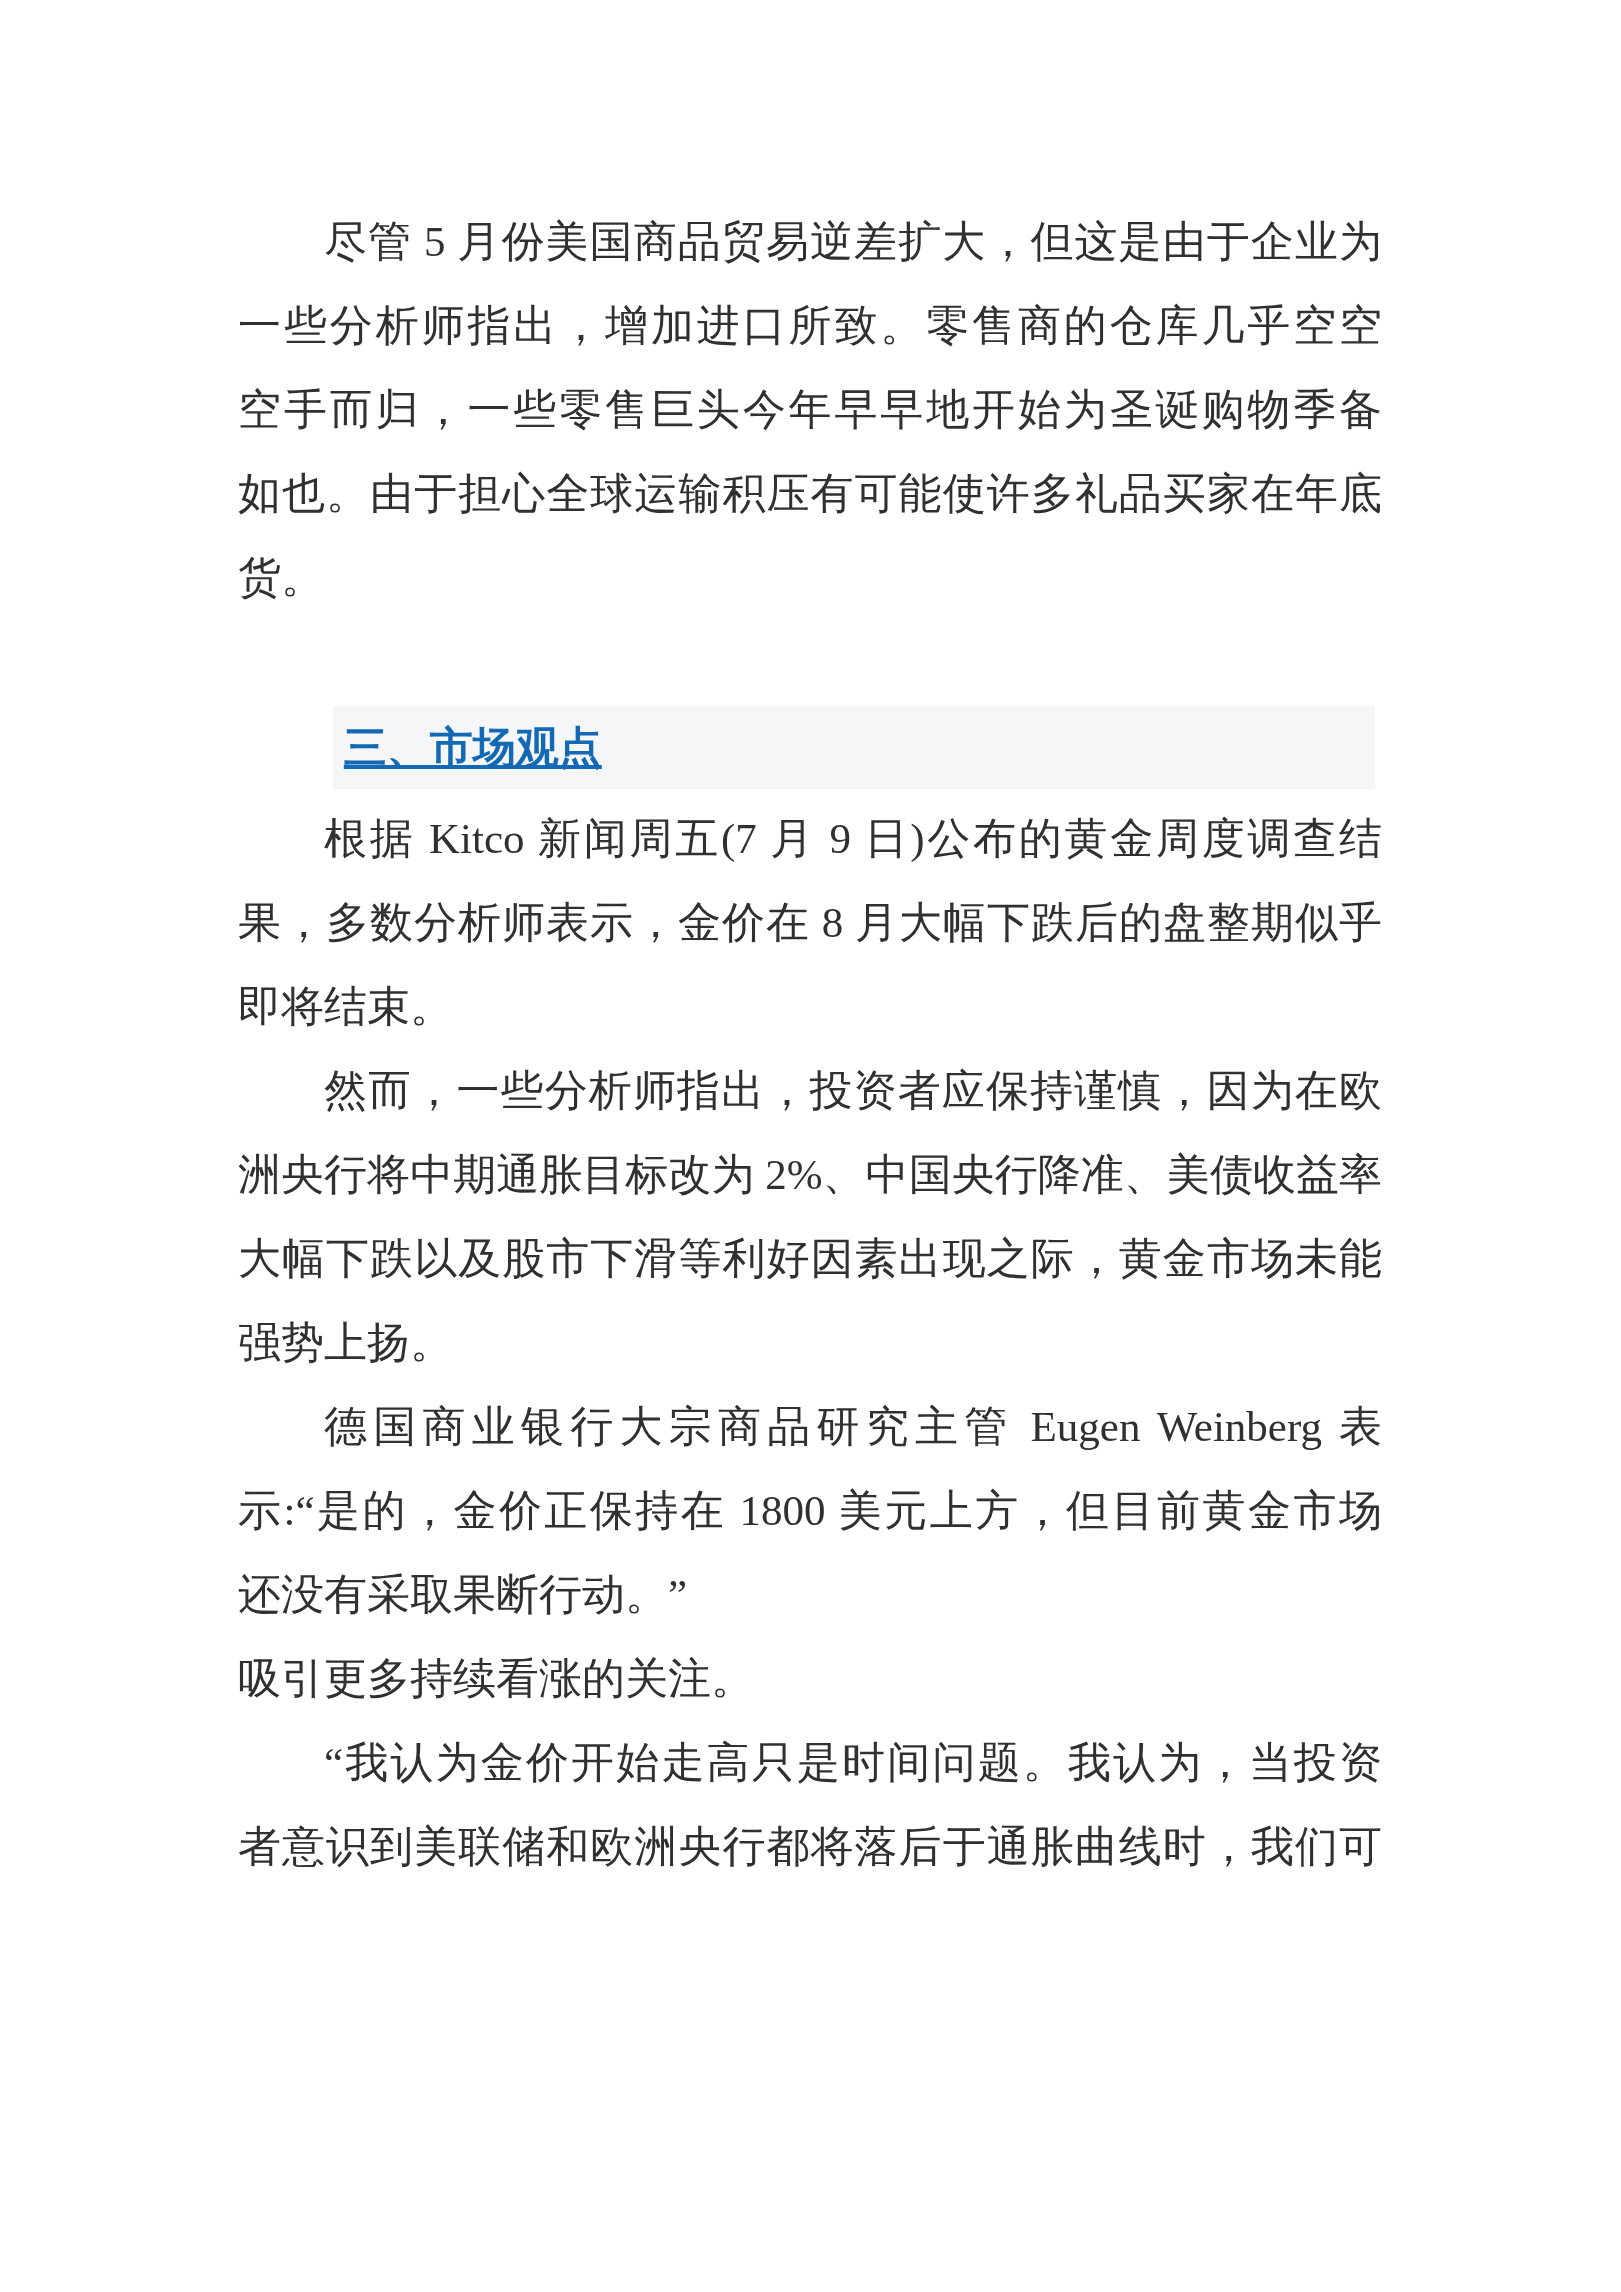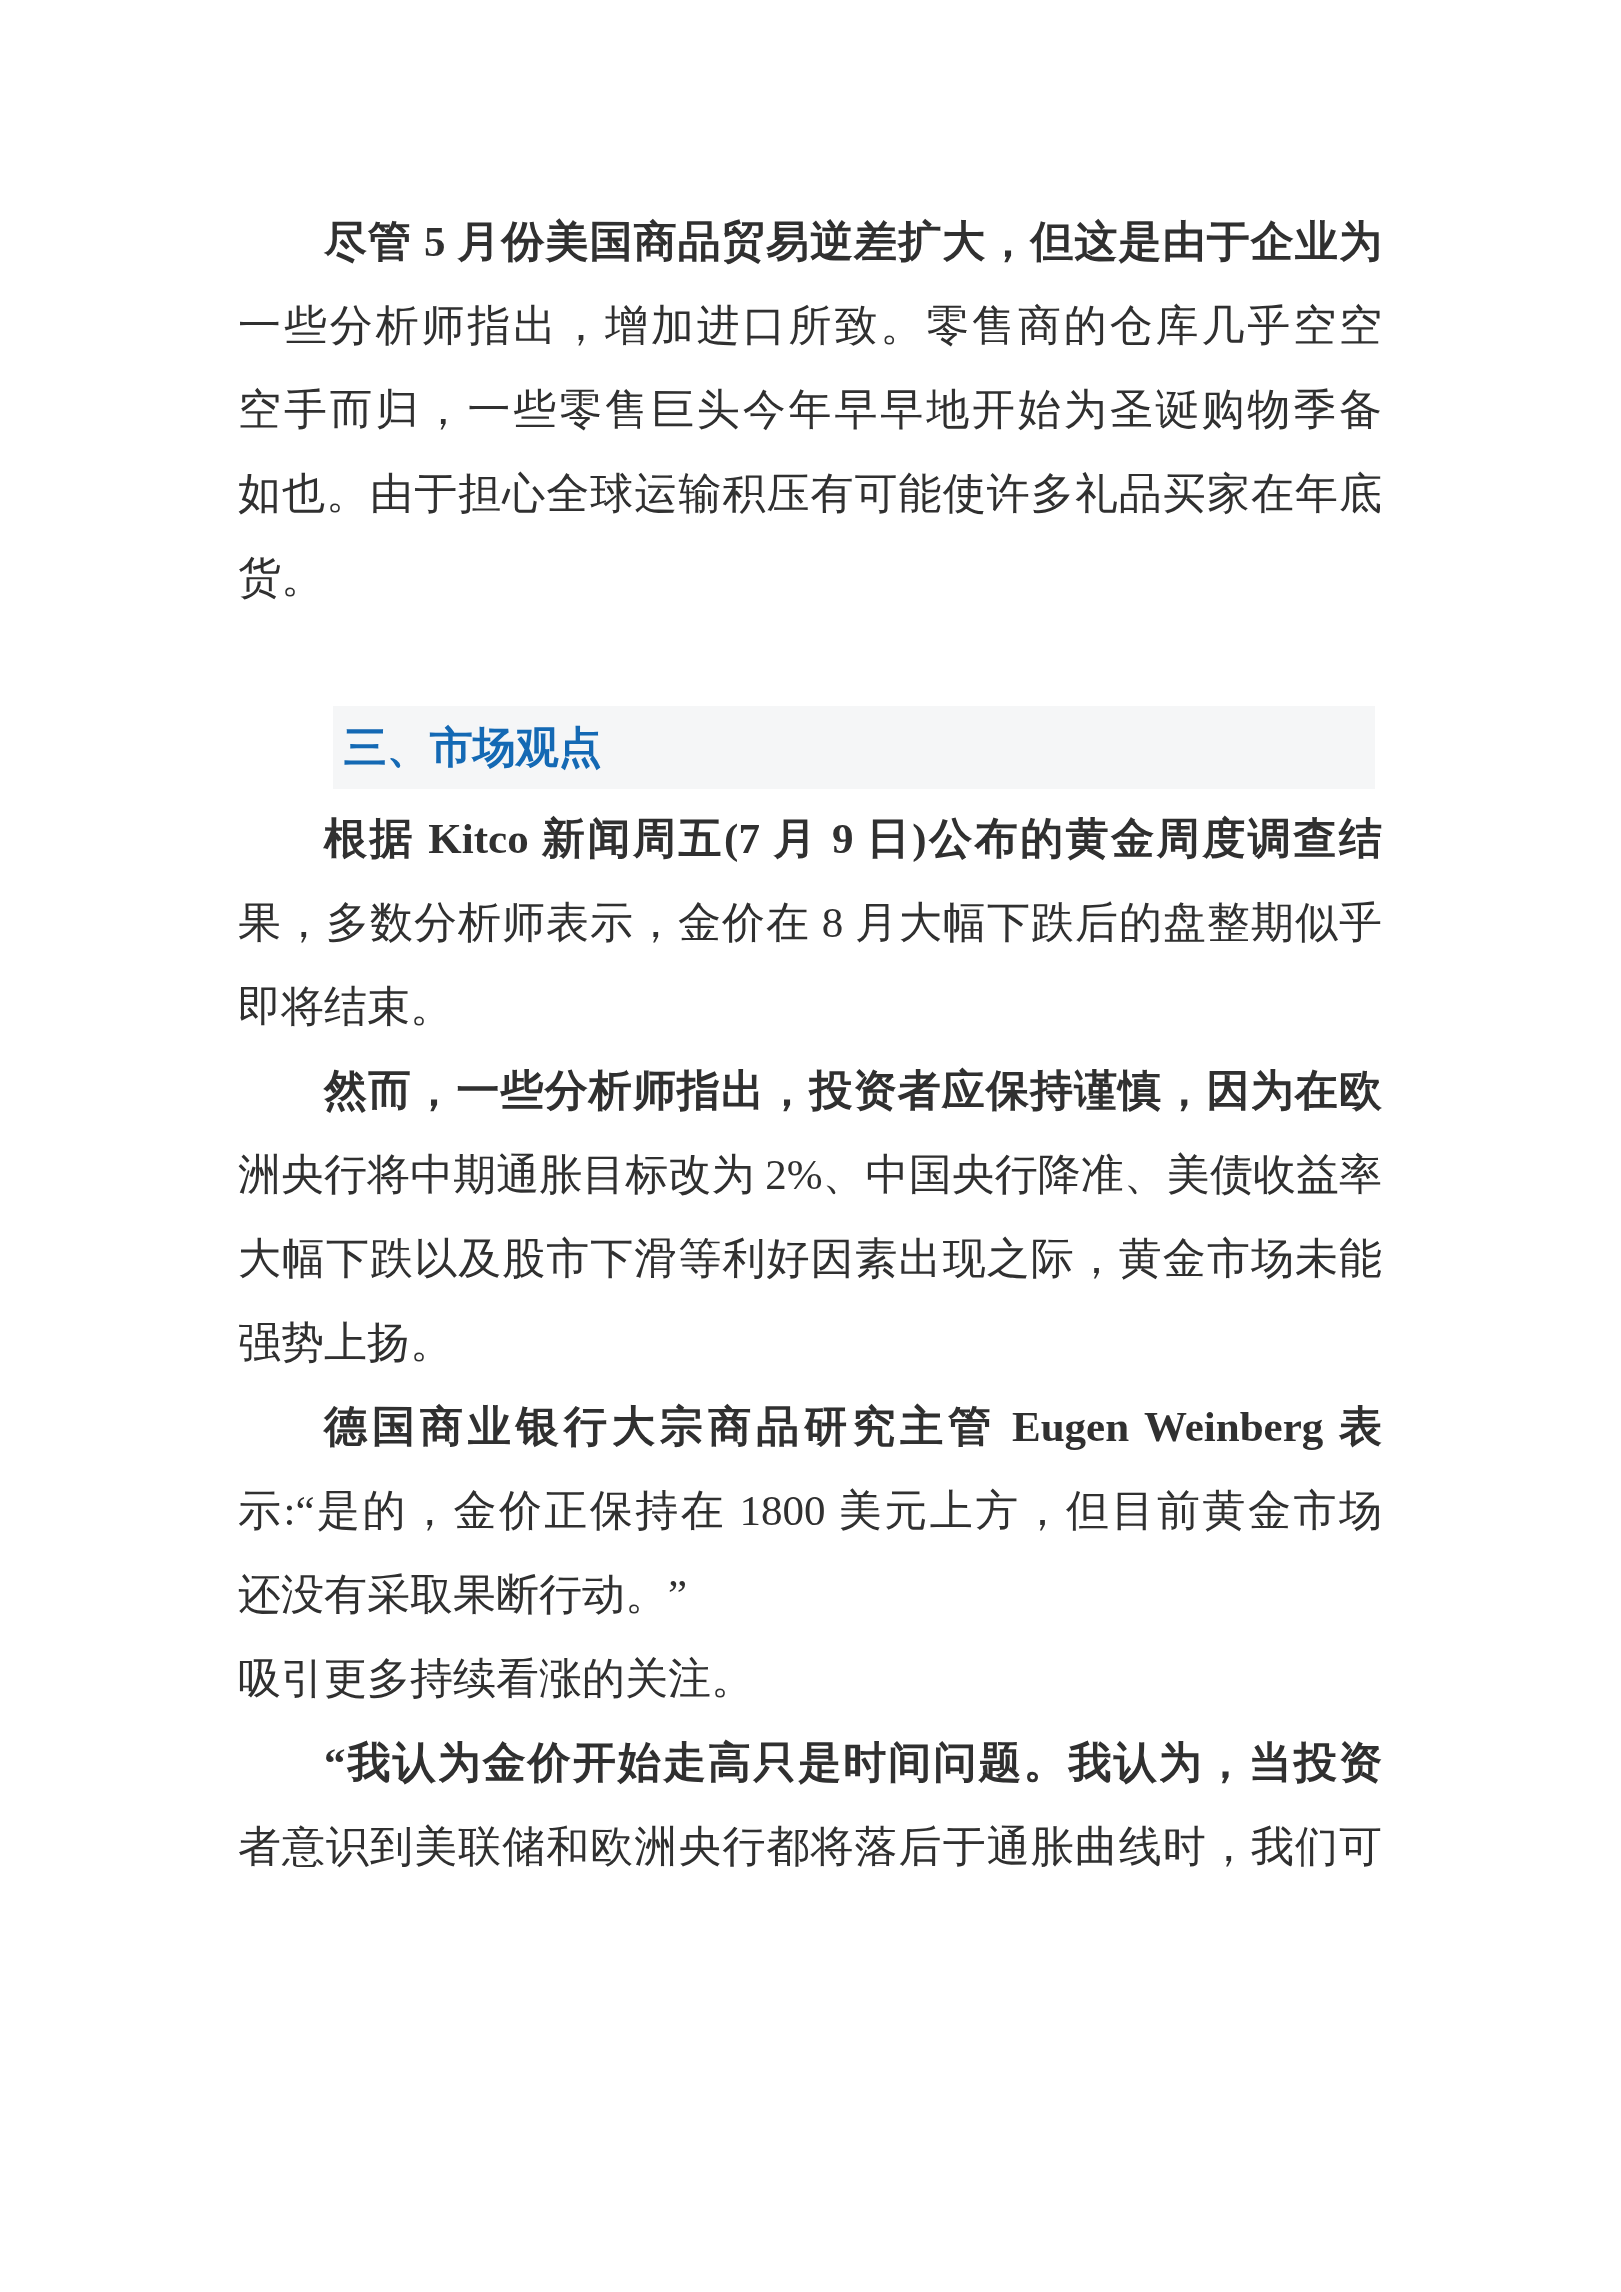--- a/index.html
+++ b/index.html
@@ -33,35 +33,35 @@
     white-space: nowrap;
     text-align: left;
   }
   .line.fill {
     white-space: normal;
     text-align: justify;
     text-align-last: justify;
   }
   .line.first {
     text-indent: 86px;
-    font-weight: bold;
   }
   .heading-band {
     margin-top: 86px;
     margin-bottom: 7.8px;
     margin-left: 95px;
     width: 1042px;
     height: 83px;
     line-height: 83px;
     box-sizing: border-box;
     padding-left: 10.8px;
     background: #f5f6f7;
     font-family: "Liberation Sans", "DejaVu Sans", sans-serif;
     font-weight: bold;
     font-size: 43px;
+    text-decoration: underline;
   }
 </style>
 </head>
 <body>
 
 <div class="page">
   <div class="content" id="doc-content">
       <div class="para">
         <div class="line first fill">尽管 5 月份美国商品贸易逆差扩大，但这是由于企业为</div>
         <div class="line fill">一些分析师指出，增加进口所致。零售商的仓库几乎空空</div>

